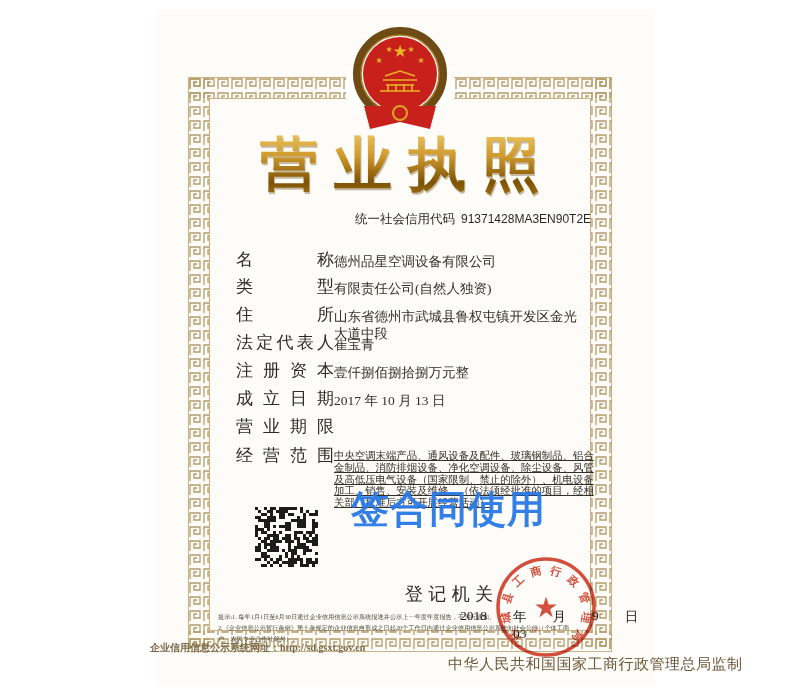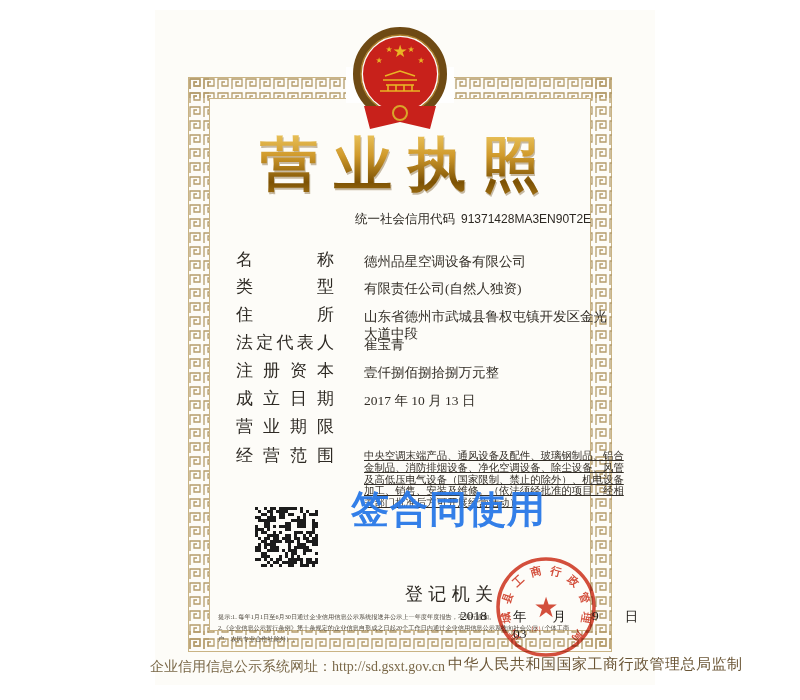--- a/index.html
+++ b/index.html
@@ -12,38 +12,38 @@
   .title{position:absolute;left:0;right:0;top:126px;z-index:2;text-align:center;
          font-size:58px;font-weight:bold;letter-spacing:16px;text-indent:16px;
          color:#a8741a;
          background:linear-gradient(180deg,#f2d06a 0%,#d09a2c 38%,#7d5204 72%,#b07d1a 100%);
          -webkit-background-clip:text;background-clip:text;-webkit-text-fill-color:transparent;
          filter:drop-shadow(1px 2px 0.5px rgba(96,60,0,0.35));}
   .credit{position:absolute;left:355px;top:211px;z-index:2;font-size:12.5px;color:#2c2822;}
   .credit .code{font-family:"Liberation Sans","DejaVu Sans",sans-serif;font-size:12px;margin-left:6px;}
   .row{position:absolute;left:236px;display:flex;align-items:flex-start;z-index:2;}
   .lbl{width:98px;flex:none;font-size:17px;line-height:20px;color:#2e2a24;}
-  .val{margin-left:30px;font-size:13.5px;line-height:17px;padding-top:3px;color:#332e27;white-space:pre-wrap;}
+  .val{margin-left:0;font-size:13.5px;line-height:17px;padding-top:3px;color:#332e27;white-space:pre-wrap;}
   .row-name{top:250px;} .row-type{top:277px;} .row-addr{top:305px;}
   .row-legal{top:333px;} .row-capital{top:361px;} .row-est{top:389px;}
   .row-term{top:417px;} .row-scope{top:446px;}
   .row-addr .val{width:252px;}
   .row-scope .val{width:260px;font-size:10.4px;line-height:11.8px;padding-top:4px;text-decoration:underline;}
   .qr{position:absolute;left:255px;top:507px;z-index:2;}
   .watermark{position:absolute;left:351px;top:484px;z-index:8;
              font-family:Liberation Sans, sans-serif;
              font-size:38px;font-weight:bold;color:#2979e8;letter-spacing:1px;opacity:.95;}
   .reg-label{position:absolute;left:405px;top:584px;z-index:5;font-size:18px;color:#2e2a24;}
   .reg-label .lbl{width:88px;font-size:18px;}
   .seal{position:absolute;left:492px;top:553px;z-index:6;opacity:.88;mix-blend-mode:multiply;}
   .date-line{position:absolute;left:460px;top:608px;width:114px;z-index:7;display:flex;
              font-size:13.5px;color:#1f1c18;gap:26px;}
   .notes{position:absolute;left:218px;top:611px;width:360px;z-index:4;font-size:6.2px;
          line-height:11px;color:#4a443a;}
-  .footer-left{position:absolute;left:150px;top:658px;z-index:2;font-size:14px;color:#7a6848;}
+  .footer-left{position:absolute;left:150px;top:641px;z-index:2;font-size:10px;color:#7a6848;font-weight:bold;}
   .footer-right{position:absolute;left:448px;top:655px;z-index:2;font-size:15px;
                 letter-spacing:.5px;color:#6b5636;}
 </style>
 </head>
 <body>
 
 <div class="page">
   <div class="paper-bg"></div>
 
   <svg class="frame" width="424" height="575" viewBox="0 0 424 575">

